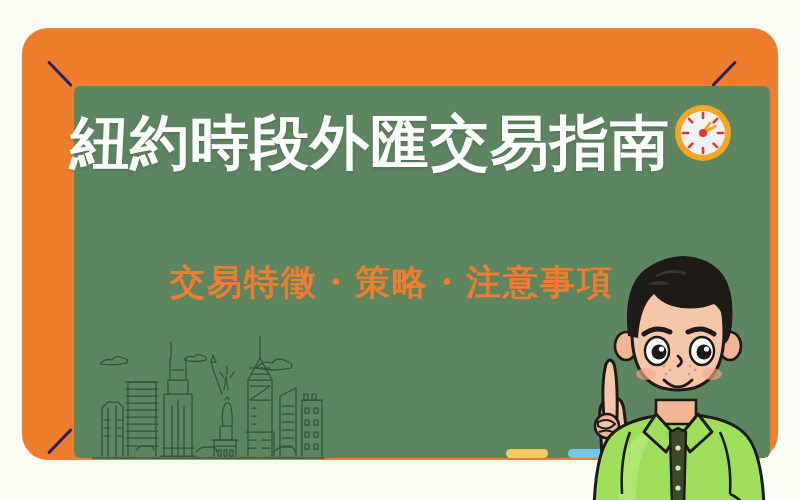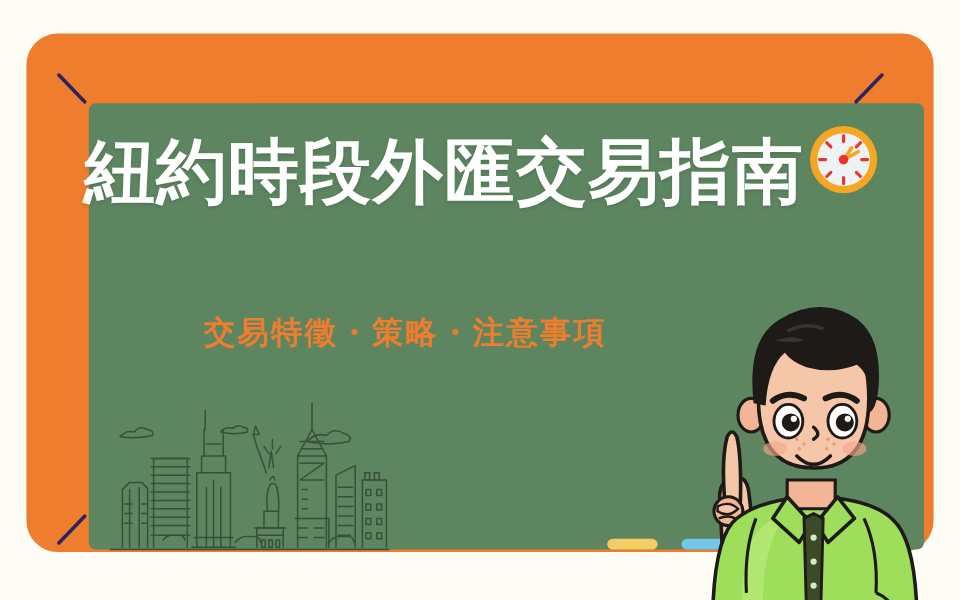--- a/index.html
+++ b/index.html
@@ -37,21 +37,21 @@
     position:absolute;left:48px;top:86px;
     color:#ffffff;
     font-size:59px;line-height:1;
     font-weight:700;letter-spacing:1px;
     white-space:nowrap;
     text-shadow:0 2px 3px rgba(0,0,0,.12);
   }
   .sub-title{
     position:absolute;left:148px;top:236px;
     color:#ef7d2e;
-    font-size:26px;line-height:1;font-weight:700;letter-spacing:2px;
+    font-size:35px;line-height:1;font-weight:700;letter-spacing:2px;
     white-space:nowrap;
   }
 
   
   .clock{position:absolute;left:650px;top:74px;width:62px;height:62px;}
 
   
   .skyline{position:absolute;left:66px;top:300px;width:240px;height:140px;}
 
   

